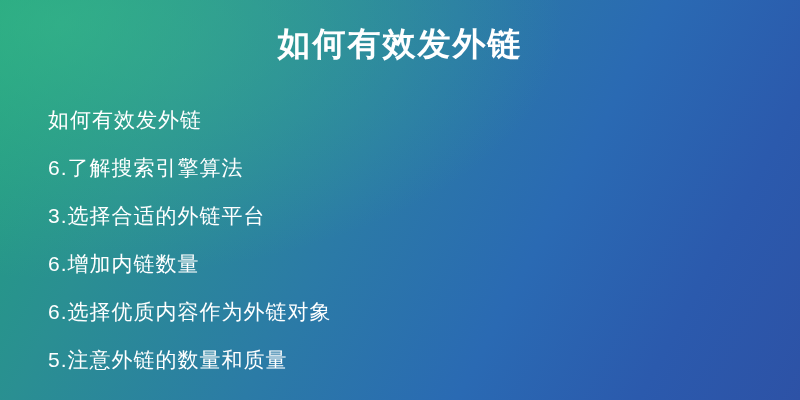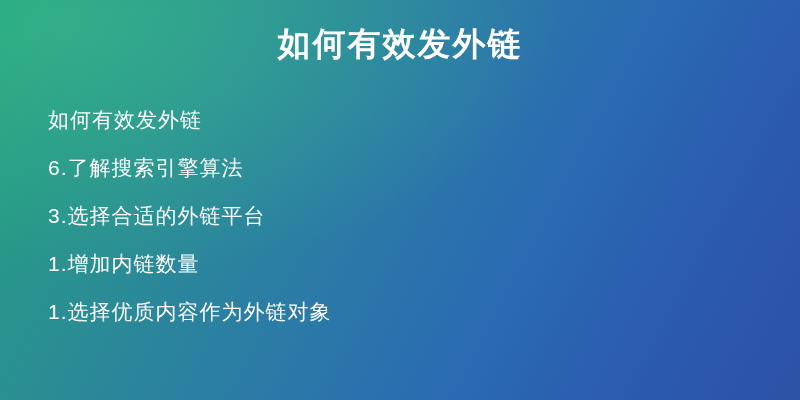--- a/index.html
+++ b/index.html
@@ -59,17 +59,18 @@
 <body>
 
 <div id="slide">
 
   <div class="title">如何有效发外链</div>
 
   <div class="body-list">
     <div class="body-line">如何有效发外链</div>
     <div class="body-line">6.了解搜索引擎算法</div>
     <div class="body-line">3.选择合适的外链平台</div>
-    <div class="body-line">1.增加内链数量</div>
-    <div class="body-line">1.选择优质内容作为外链对象</div>
+    <div class="body-line">6.增加内链数量</div>
+    <div class="body-line">6.选择优质内容作为外链对象</div>
+    <div class="body-line">5.注意外链的数量和质量</div>
   </div>
 
 </div>
 
 </body></html>

